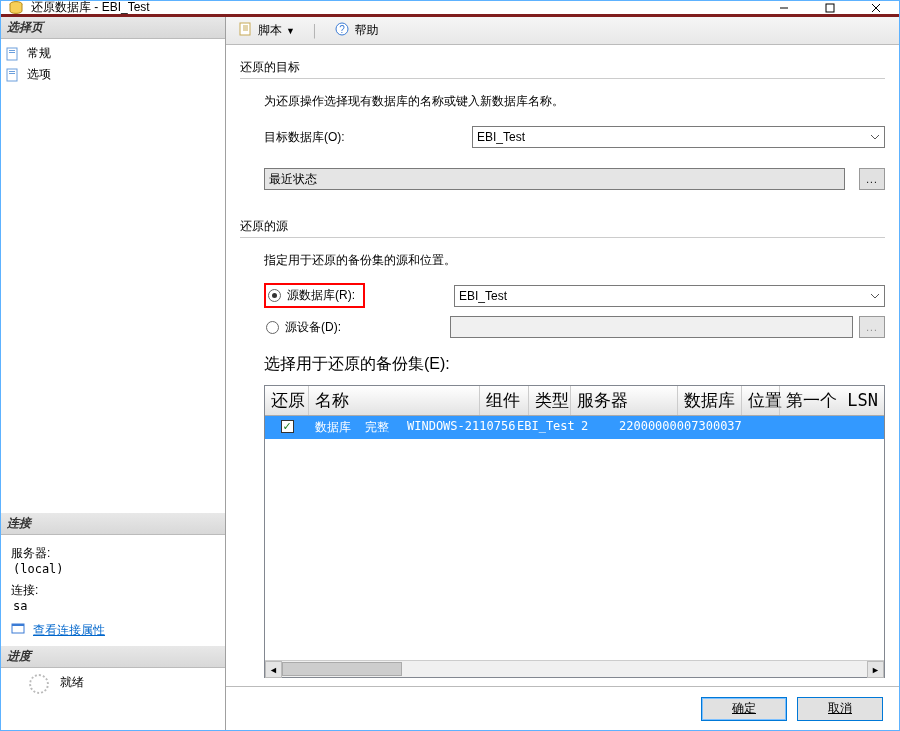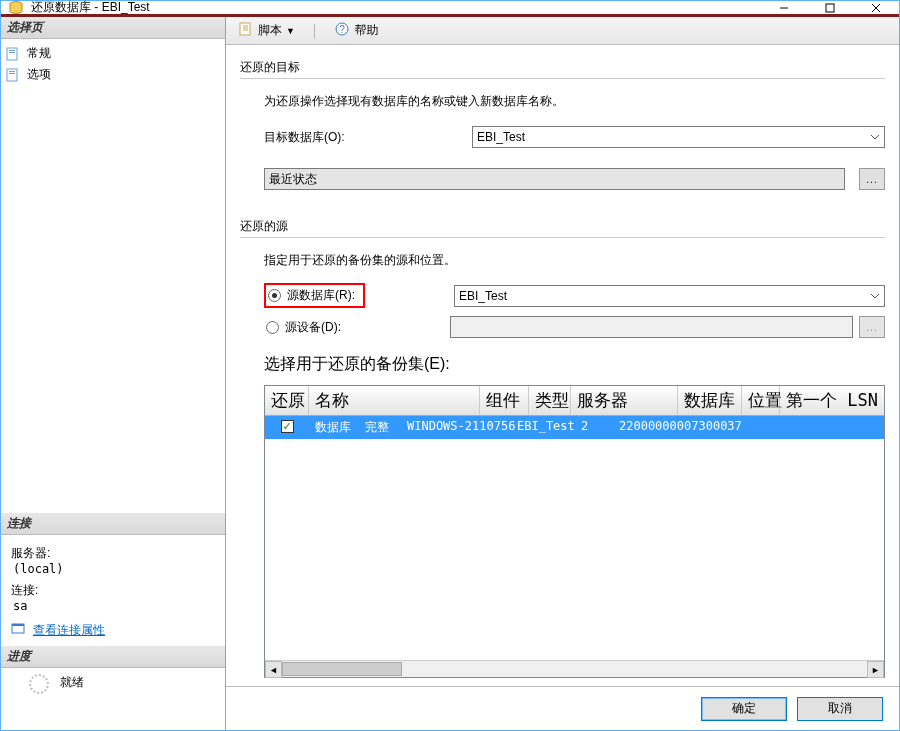--- a/index.html
+++ b/index.html
@@ -49,21 +49,21 @@
   .grid-body { flex:1; overflow:auto; background:#fff; position:relative;}
   .grow { display:flex; background:#3399ff; color:#fff; font-size:12px; }
   .gc { padding:3px 6px; white-space:nowrap; font-family:"SimSun", monospace; }
   .chk { width:13px; height:13px; border:1px solid #333; background:#fff; display:inline-flex; align-items:center; justify-content:center; }
   .chk.checked::after { content:"✓"; font-size:11px; color:#1a7a1a; line-height:1; }
   .hscroll { height:17px; background:#f0f0f0; border-top:1px solid #ccc; position:relative; display:flex;}
   .hscroll .thumb { position:absolute; left:17px; top:1px; height:14px; width:120px; background:#cdcdcd; border:1px solid #aaa;}
   .hscroll .arrow { width:17px; height:17px; background:#e5e5e5; border:1px solid #bbb; display:flex; align-items:center; justify-content:center; font-size:9px; }
   .hscroll .arrow.right { margin-left:auto; }
   
-  .footer { height:44px; border-top:1px solid #bbb; display:flex; align-items:center; justify-content:flex-end; padding:0 16px; gap:10px; }
+  .footer { height:44px; border-top:1px solid #bbb; display:flex; align-items:center; justify-content:flex-end; padding:0 16px; gap:10px;text-decoration:underline; }
   .btn { width:86px; height:24px; border:1px solid #0078d7; background:#e1e1e1; display:flex; align-items:center; justify-content:center; font-size:12px; }
   .btn.default { border:1px solid #0078d7; box-shadow: inset 0 0 0 1px #7cc0ff; }
   .disabled { background:#e5e5e5; color:#888; }
   .info-text { margin:2px 0 10px 24px; font-size:12px; }
   .sep-label { margin:2px 0 4px 24px; font-size:16px; }
   .radio-line { display:flex; align-items:center; margin:4px 0 4px 24px;gap:9px; }
   .radio-line .right-part { display:flex; align-items:center; flex:1; margin-left:20px; }
   .c-restore { width:44px; text-align:center; }
   .c-name     { width:176px; }
   .c-comp     { width:50px; }

